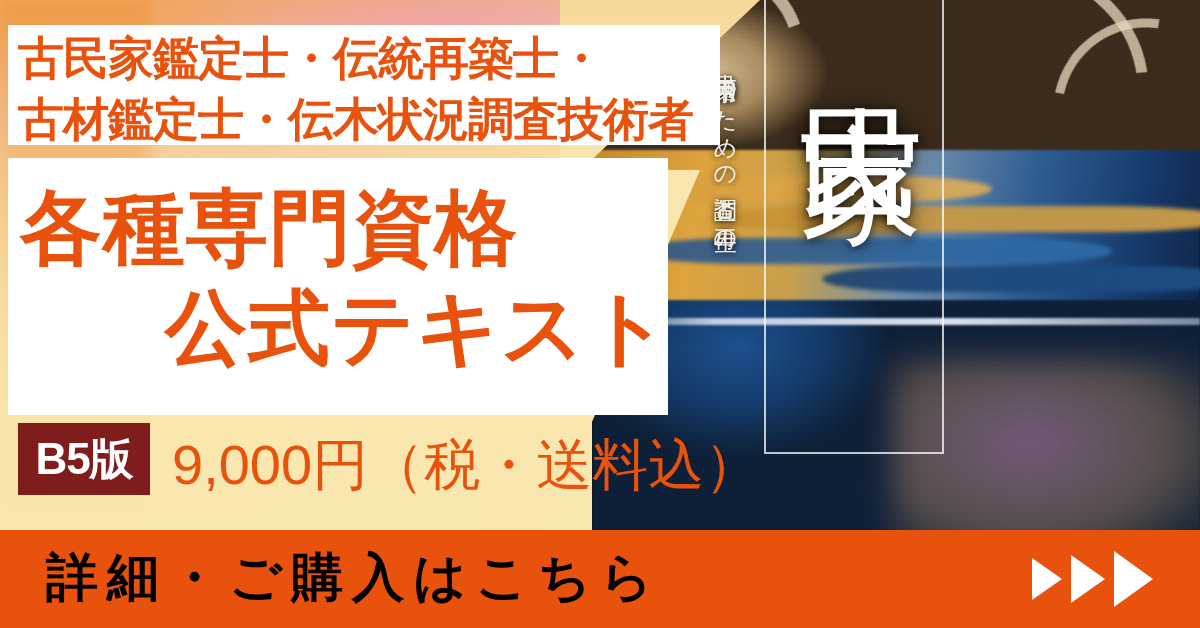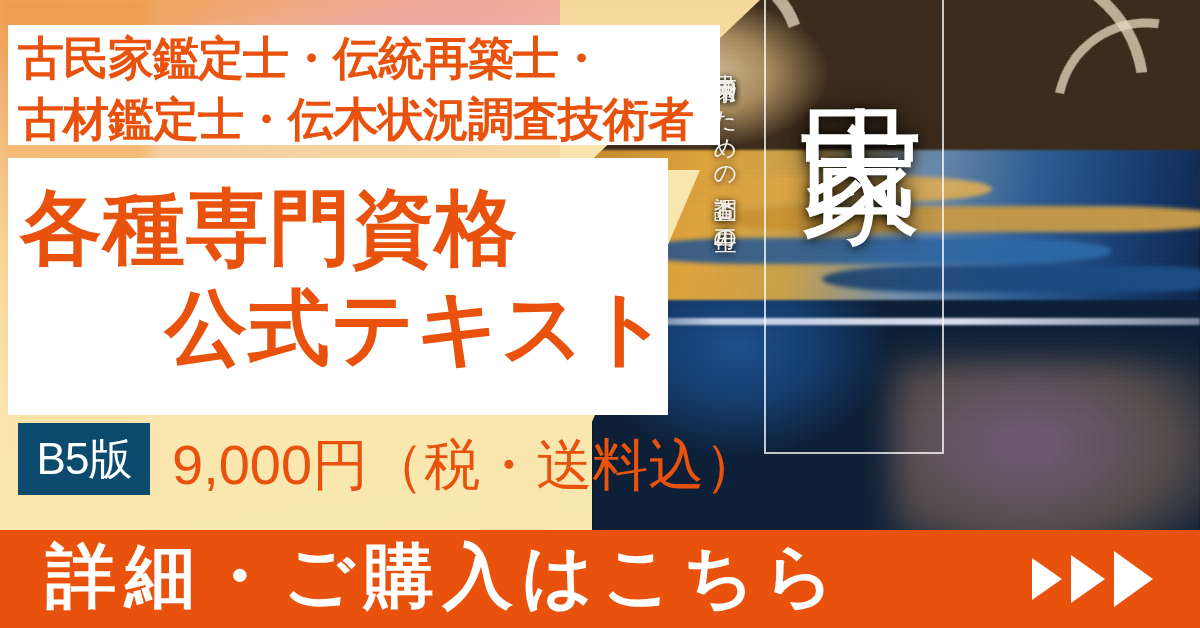--- a/index.html
+++ b/index.html
@@ -147,43 +147,43 @@
     font-family:"Liberation Sans","DejaVu Sans",sans-serif;
     font-weight:700;font-size:82px;line-height:1.05;letter-spacing:1px;
     white-space:nowrap;
   }
   .ml-1{left:20px;top:185px;}
   .ml-2{left:165px;top:285px;}
 
   
   .badge{
     position:absolute;left:18px;top:423px;width:132px;height:72px;
-    background:#0c4a6e;color:#ffffff;
+    background:#7f1d1d;color:#ffffff;
     display:flex;align-items:center;justify-content:center;
     font-family:"Liberation Sans","DejaVu Sans",sans-serif;
-    font-weight:400;font-size:44px;letter-spacing:-1px;
+    font-weight:700;font-size:44px;letter-spacing:-1px;
   }
   .price{
     position:absolute;left:172px;top:428px;color:#e8520c;
     font-family:"Liberation Sans","DejaVu Sans",sans-serif;
     font-weight:400;font-size:56px;line-height:62px;letter-spacing:0px;
     white-space:nowrap;
     margin-top:6px;
   }
 
   
   .cta{
     position:absolute;left:0;top:530px;width:1200px;height:98px;
     background:#e8520c;display:flex;align-items:center;
   }
   .cta-text{
     position:absolute;left:46px;top:50%;transform:translateY(-52%);
-    color:#ffffff;
-    font-family:"Liberation Sans","DejaVu Sans",sans-serif;
-    font-weight:700;font-size:70px;letter-spacing:9px;white-space:nowrap;
+    color:#000000;
+    font-family:"Liberation Sans","DejaVu Sans",sans-serif;
+    font-weight:700;font-size:52px;letter-spacing:9px;white-space:nowrap;
   }
   .arrows{position:absolute;left:1032px;top:50%;transform:translateY(-50%);display:flex;align-items:center;gap:9px;}
   .tri{width:0;height:0;border-style:solid;border-color:transparent transparent transparent #ffffff;}
   .tri.s1{border-width:21px 0 21px 30px;}
   .tri.s2{border-width:24px 0 24px 34px;}
   .tri.s3{border-width:28px 0 28px 39px;}
 </style>
 </head>
 <body>
 

